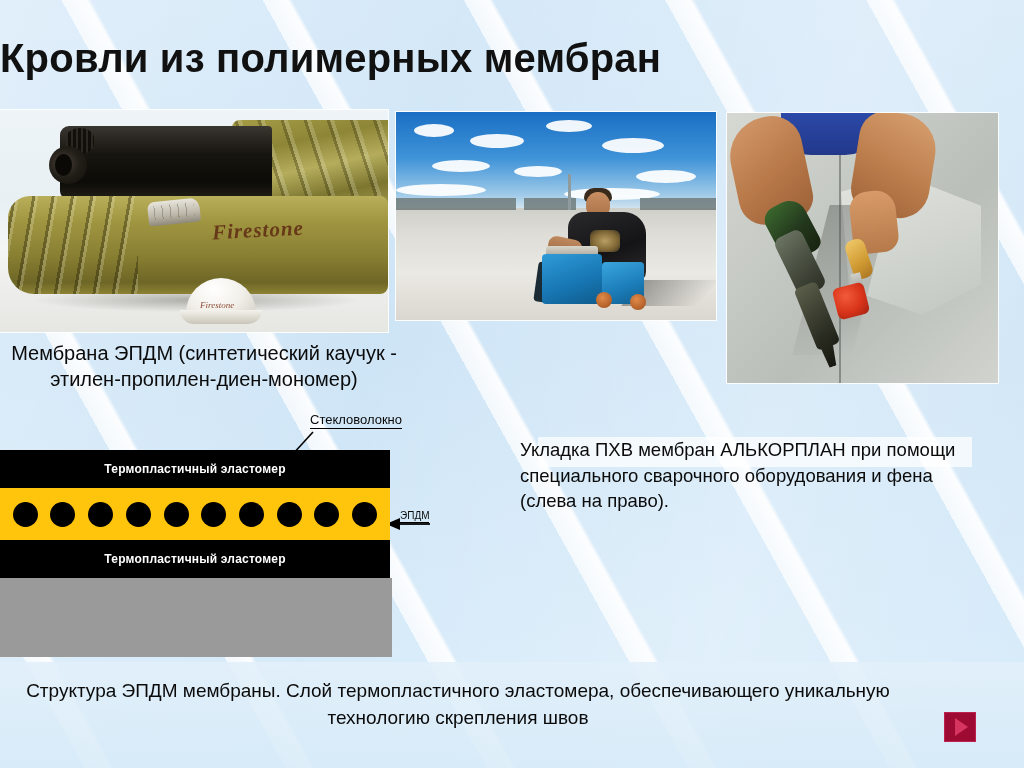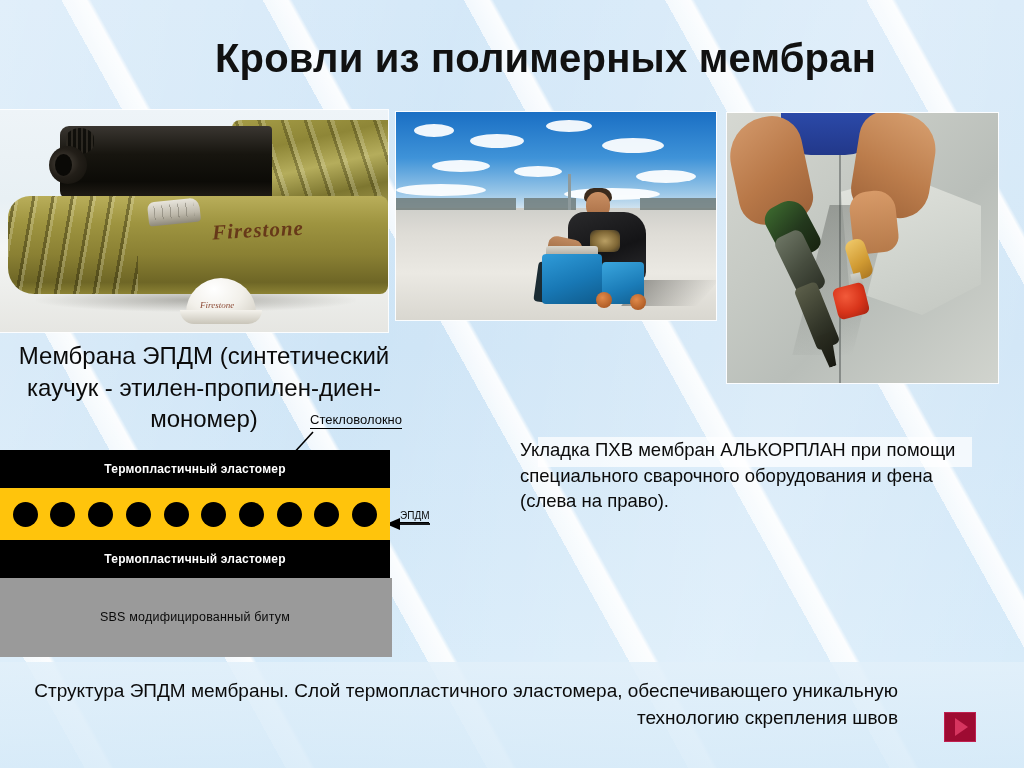--- a/index.html
+++ b/index.html
@@ -43,21 +43,21 @@
     background: linear-gradient(104deg, rgba(255,255,255,0.30) 0%, rgba(255,255,255,0.02) 38%, rgba(255,255,255,0.28) 72%, rgba(255,255,255,0.05) 100%);
     pointer-events: none;
   }
 
   
   #title {
     position: absolute;
     left: 0;
     top: 36px;
     width: 876px;
-    text-align: right;
+    text-align: left;
     font-size: 40px;
     font-weight: bold;
     color: #111111;
     letter-spacing: 0.2px;
     line-height: 1.1;
   }
 
   
   .photo {
     position: absolute;
@@ -308,21 +308,21 @@
     transform: skewX(-14deg);
   }
 
   
   #caption-epdm {
     position: absolute;
     left: 6px;
     top: 340px;
     width: 396px;
     text-align: center;
-    font-size: 24px;
+    font-size: 20px;
     color: #0b0b0b;
     line-height: 1.32;
   }
 
   
   #diagram { position: absolute; left: 0px; top: 450px; width: 392px; height: 208px; }
   .layer { position: absolute; left: 0; width: 390px; }
   .layer-label {
     position: absolute; left: 0; width: 390px; text-align: center;
     font-size: 12px; font-weight: bold; letter-spacing: .2px;
@@ -377,21 +377,21 @@
     background: rgba(255,255,255,0.72);
   }
 
   
   #bottom-band {
     position: absolute; left: 0; top: 662px; width: 1024px; height: 106px;
     background: linear-gradient(180deg, rgba(226,240,250,0.88) 0%, rgba(214,234,248,0.80) 100%);
   }
   #caption-bottom {
     position: absolute; left: 18px; top: 678px; width: 880px;
-    text-align: right;
+    text-align: center;
     font-size: 19px; color: #0b0b0b; line-height: 1.42;
   }
 
   
   #nav-next {
     position: absolute; left: 944px; top: 712px; width: 30px; height: 28px;
     background: #9e0b32;
     border: 1px solid #c02050;
     display: flex; align-items: center; justify-content: center;
     cursor: pointer;
@@ -510,21 +510,20 @@
       <span class="dot"></span>
       <span class="dot"></span>
       <span class="dot"></span>
       <span class="dot"></span>
     </div>
 
     <div class="layer" id="layer-tpe-bot"></div>
     <div class="layer-label" id="label-tpe-bot">Термопластичный эластомер</div>
 
     <div class="layer" id="layer-sbs"></div>
-    <div class="layer-label" id="label-sbs">SBS модифицированный битум</div>
   </div>
 
   <div id="caption-pvc-bg"></div>
   <div id="caption-pvc">Укладка ПХВ мембран АЛЬКОРПЛАН при помощи специального сварочного оборудования и фена (слева на право).</div>
 
   <div id="bottom-band"></div>
   <div id="caption-bottom">Структура ЭПДМ мембраны. Слой термопластичного эластомера, обеспечивающего уникальную технологию скрепления швов</div>
 
   <div id="nav-next">
     <span class="tri"></span>

